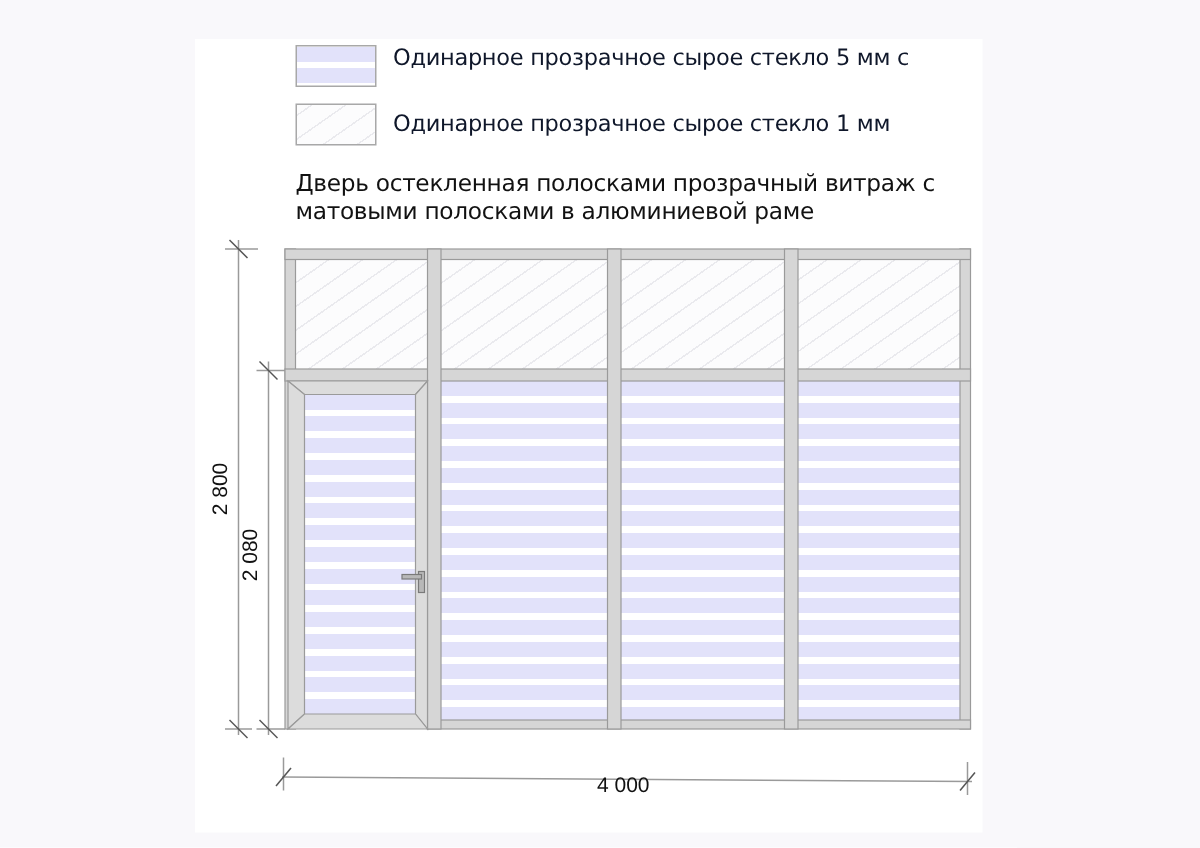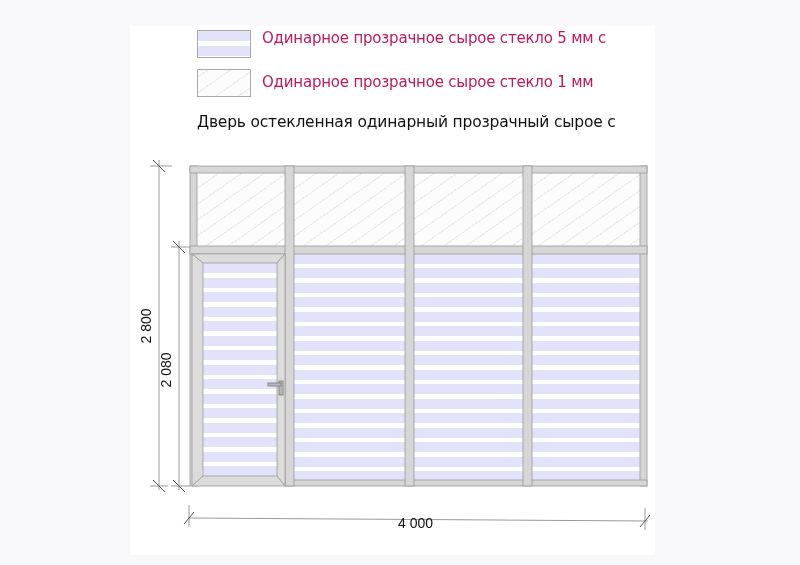--- a/index.html
+++ b/index.html
@@ -1,19 +1,19 @@
 <!DOCTYPE html>
 <html><head>
 <meta charset="utf-8">
 <style>
   html, body { margin: 0; padding: 0; }
   body { width: 800px; height: 565px; background: #f9f8fb; position: relative; overflow: hidden; font-family: "DejaVu Sans", sans-serif; }
   .sheet { position: absolute; left: 130px; top: 26px; width: 525px; height: 529px; background: #ffffff; }
   .abs { position: absolute; }
-  .legend-text { font-family: "DejaVu Sans", sans-serif; font-size: 15px; color: #be185d; line-height: 17px; letter-spacing: -0.2px; }
+  .legend-text { font-family: "DejaVu Sans", sans-serif; font-size: 15px; color: #0f172a; line-height: 17px; letter-spacing: -0.2px; }
   .title-text { font-family: "DejaVu Sans", sans-serif; font-size: 15.5px; color: #111; line-height: 19px; letter-spacing: -0.2px; }
   .dim-text { font-family: "Liberation Sans", sans-serif; font-size: 14px; color: #111; }
   .swatch { border: 1px solid #a8a8a8; box-sizing: border-box; }
   .stripes { background: repeating-linear-gradient(to bottom, #e2e2fa 0px, #e2e2fa 10px, #ffffff 10px, #ffffff 14.5px); }
   .frosted {
     background-color: #fcfcfd;
     background-image:
       repeating-linear-gradient(-35deg, transparent 0 6px, rgba(200,200,210,0.35) 6px 7px, transparent 7px 13px);
   }
   svg { position: absolute; left: 0; top: 0; }
@@ -25,21 +25,22 @@
 
 <div class="abs swatch stripes" style="left:197px;top:30px;width:54px;height:28px;"></div>
 <div class="abs legend-text" style="left:262px;top:30px;width:380px;">
   <div>Одинарное прозрачное сырое стекло 5 мм с</div>
 </div>
 
 <div class="abs swatch frosted" style="left:197px;top:69px;width:54px;height:28px;"></div>
 <div class="abs legend-text" style="left:262px;top:74px;width:380px;">Одинарное прозрачное сырое стекло 1 мм</div>
 
 <div class="abs title-text" style="left:197px;top:113px;width:440px;">
-  <div>Дверь остекленная одинарный прозрачный сырое с</div>
+  <div>Дверь остекленная полосками прозрачный витраж с</div>
+  <div>матовыми полосками в алюминиевой раме</div>
 </div>
 
 <div class="abs frosted" style="left:197px;top:173px;width:88px;height:73px;"></div>
 <div class="abs frosted" style="left:294px;top:173px;width:111px;height:73px;"></div>
 <div class="abs frosted" style="left:414px;top:173px;width:109px;height:73px;"></div>
 <div class="abs frosted" style="left:532px;top:173px;width:108px;height:73px;"></div>
 
 <div class="abs stripes" style="left:203px;top:263px;width:74px;height:213px;"></div>
 <div class="abs stripes" style="left:294px;top:254px;width:111px;height:226px;"></div>
 <div class="abs stripes" style="left:414px;top:254px;width:109px;height:226px;"></div>

